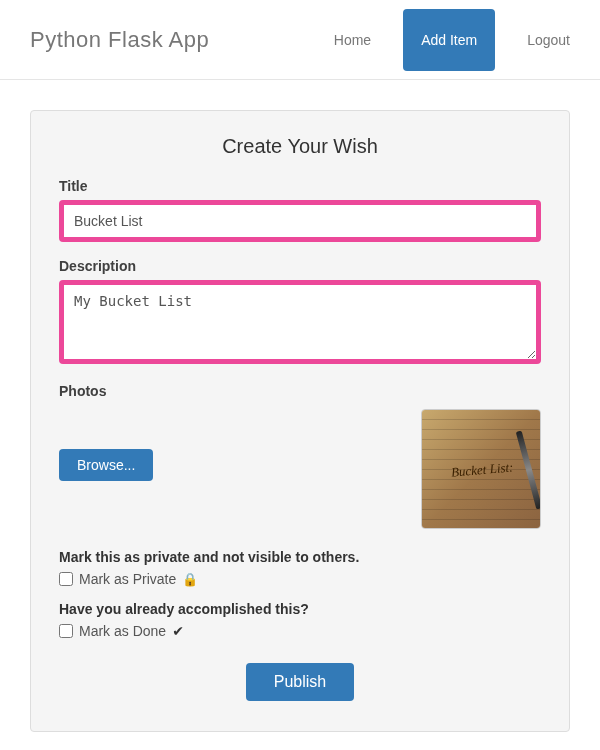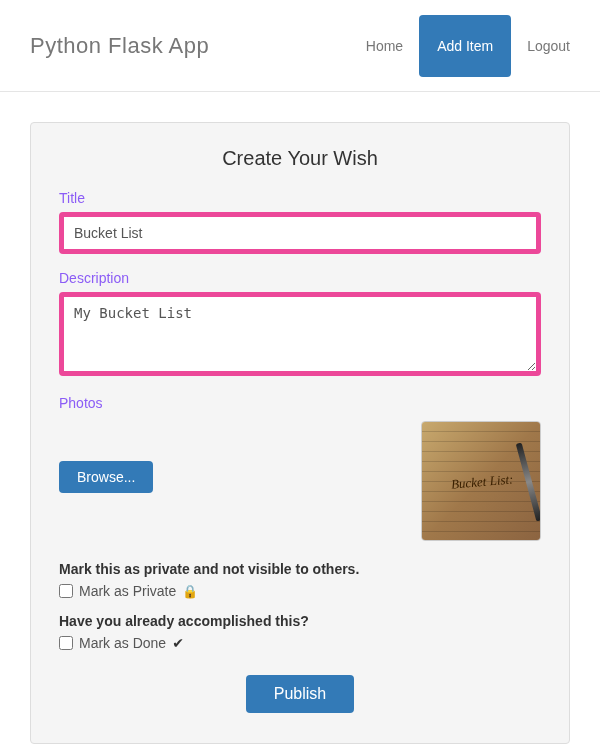--- a/index.html
+++ b/index.html
@@ -9,33 +9,33 @@
       background: #fff;
       color: #333;
     }
 
     
     .navbar {
       display: flex;
       align-items: center;
       justify-content: space-between;
       padding: 0 30px;
-      height: 92px;
+      height: 80px;
       border-bottom: 1px solid #e5e5e5;
     }
     .navbar-brand {
       font-size: 22px;
       color: #777;
       font-weight: 300;
       letter-spacing: 0.5px;
     }
     .navbar-right {
       display: flex;
       align-items: center;
-      gap: 16px;
+      gap: 32px;
     }
     .nav-link {
       color: #777;
       text-decoration: none;
       font-size: 14px;
     }
     .btn-primary-nav {
       background-color: #337ab7;
       color: #fff;
       border: none;
@@ -65,23 +65,23 @@
       margin-bottom: 20px;
       text-align: center;
     }
 
     .form-group {
       margin-bottom: 16px;
     }
 
     .form-label {
       display: block;
-      font-weight: normal;
+      font-weight: bold;
       margin-bottom: 6px;
-      color: #8b5cf6;
+      color: #404040;
       font-size: 14px;
     }
 
     .form-control {
       width: 100%;
       padding: 8px 10px;
       border: 5px solid #ec4899;
       border-radius: 4px;
       font-size: 14px;
       background: #fff;

